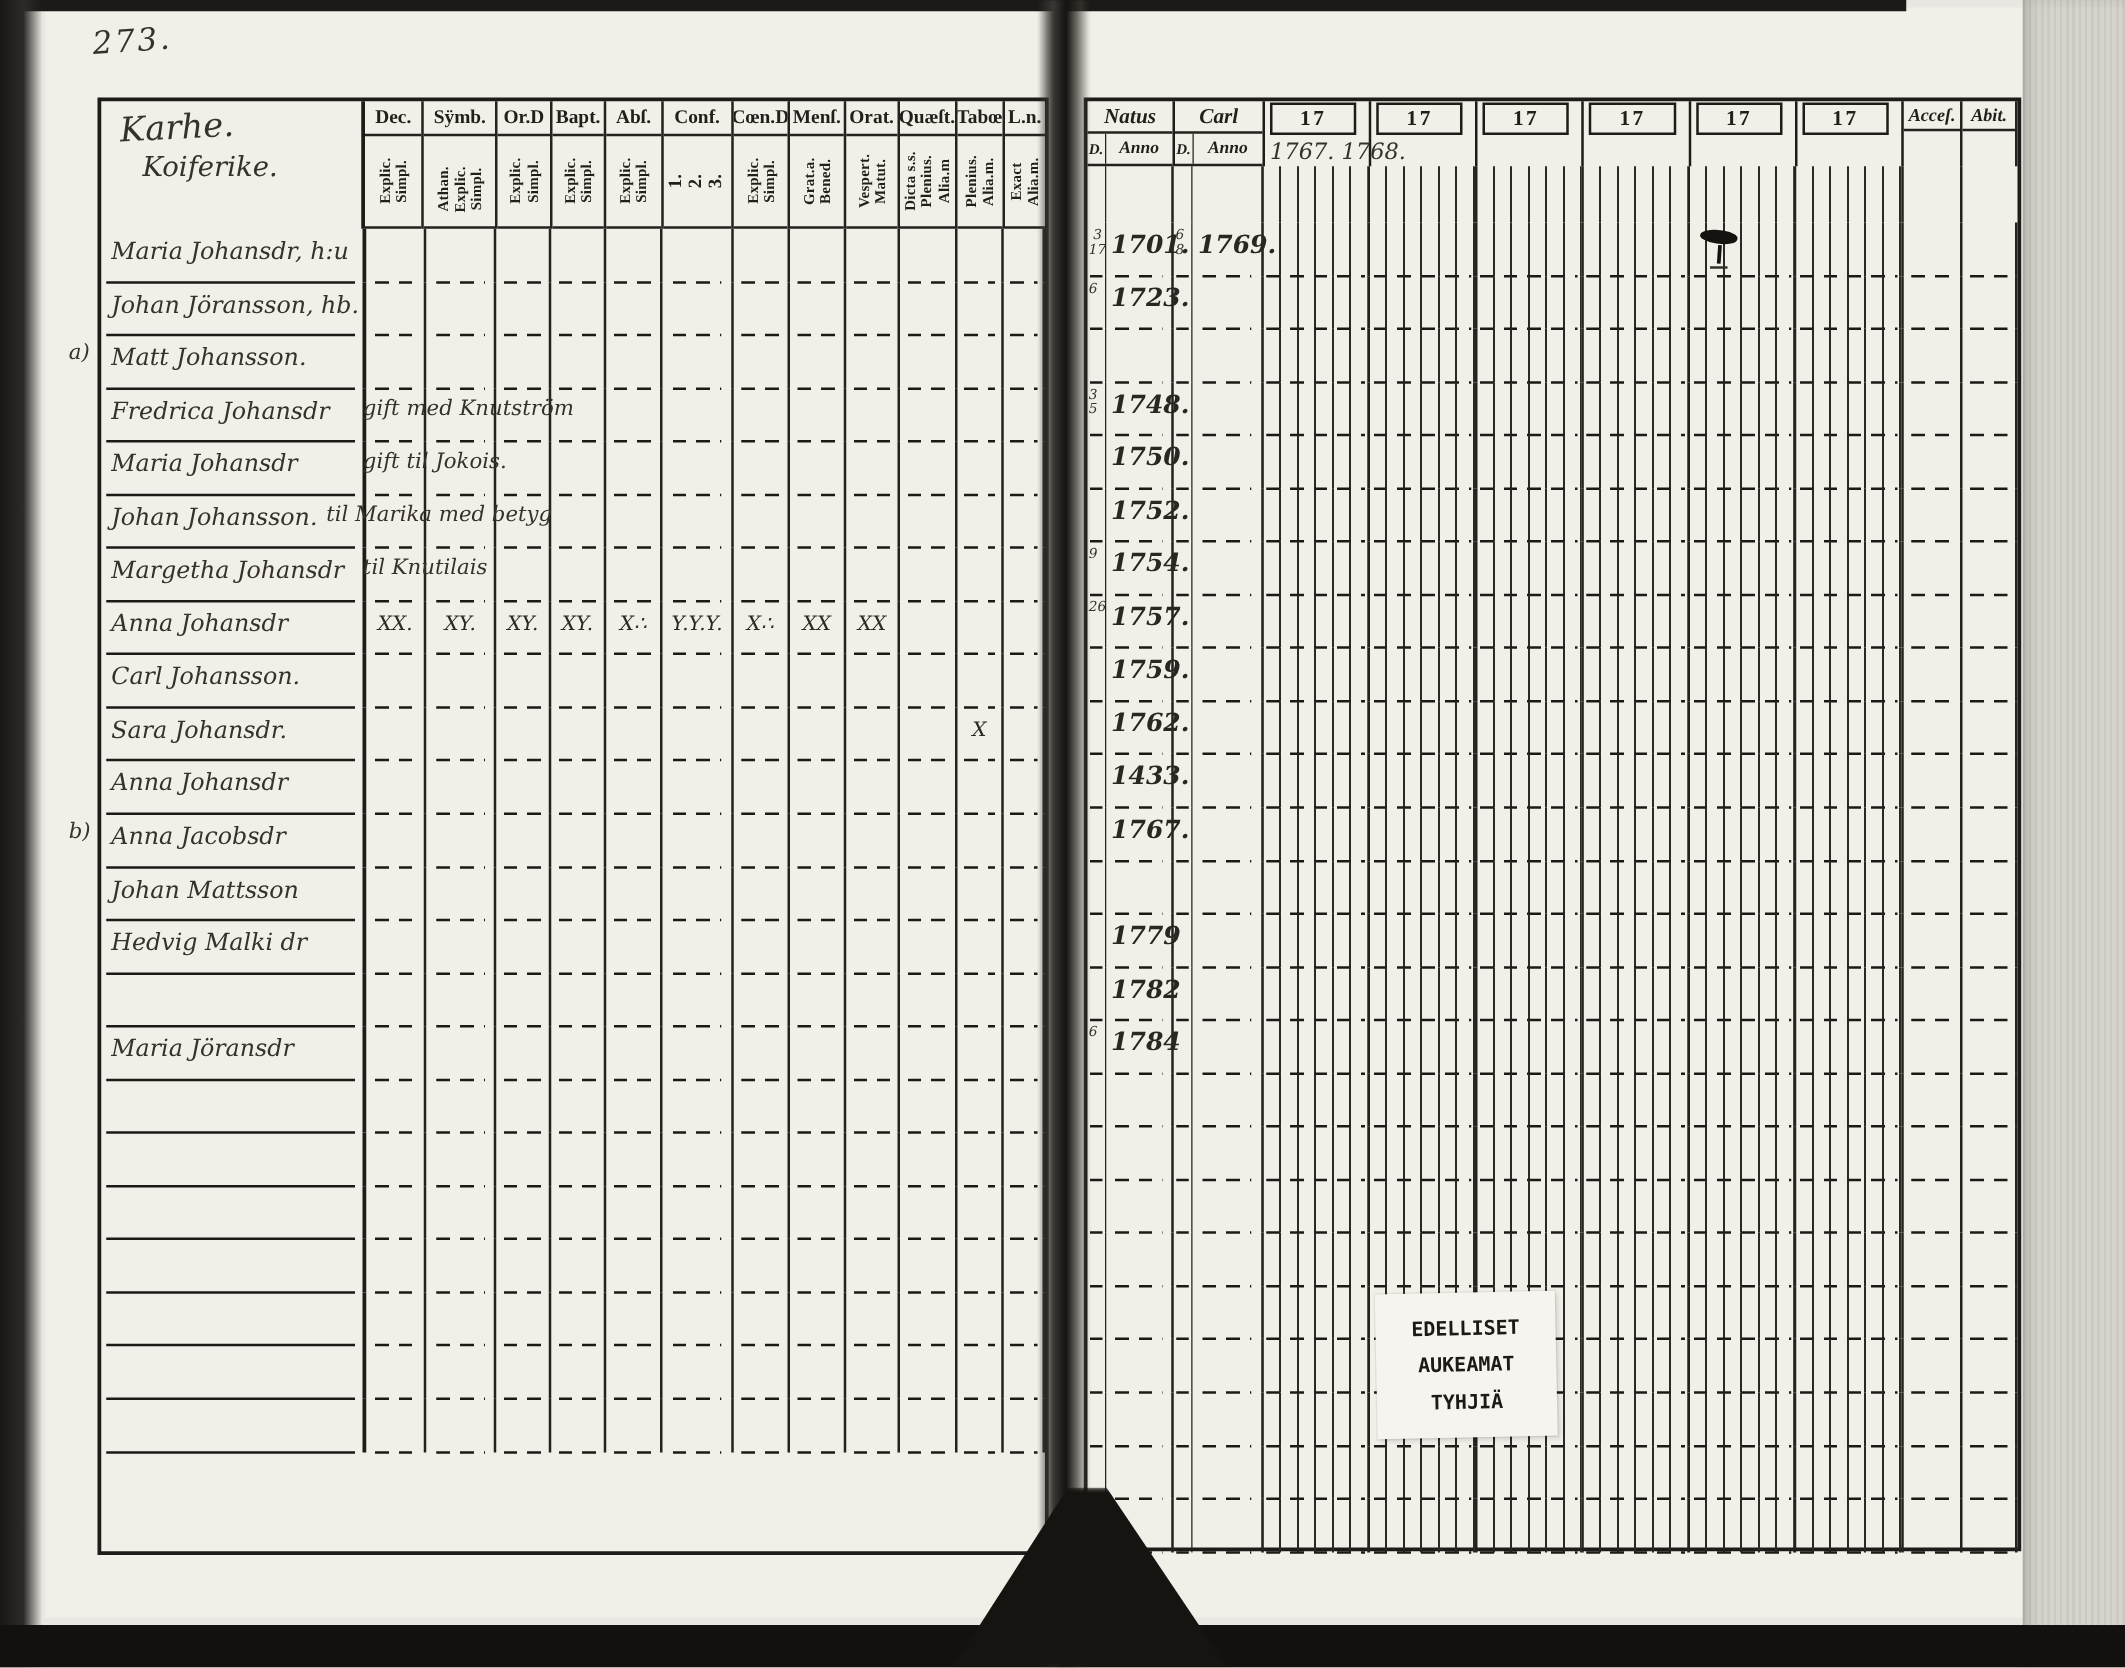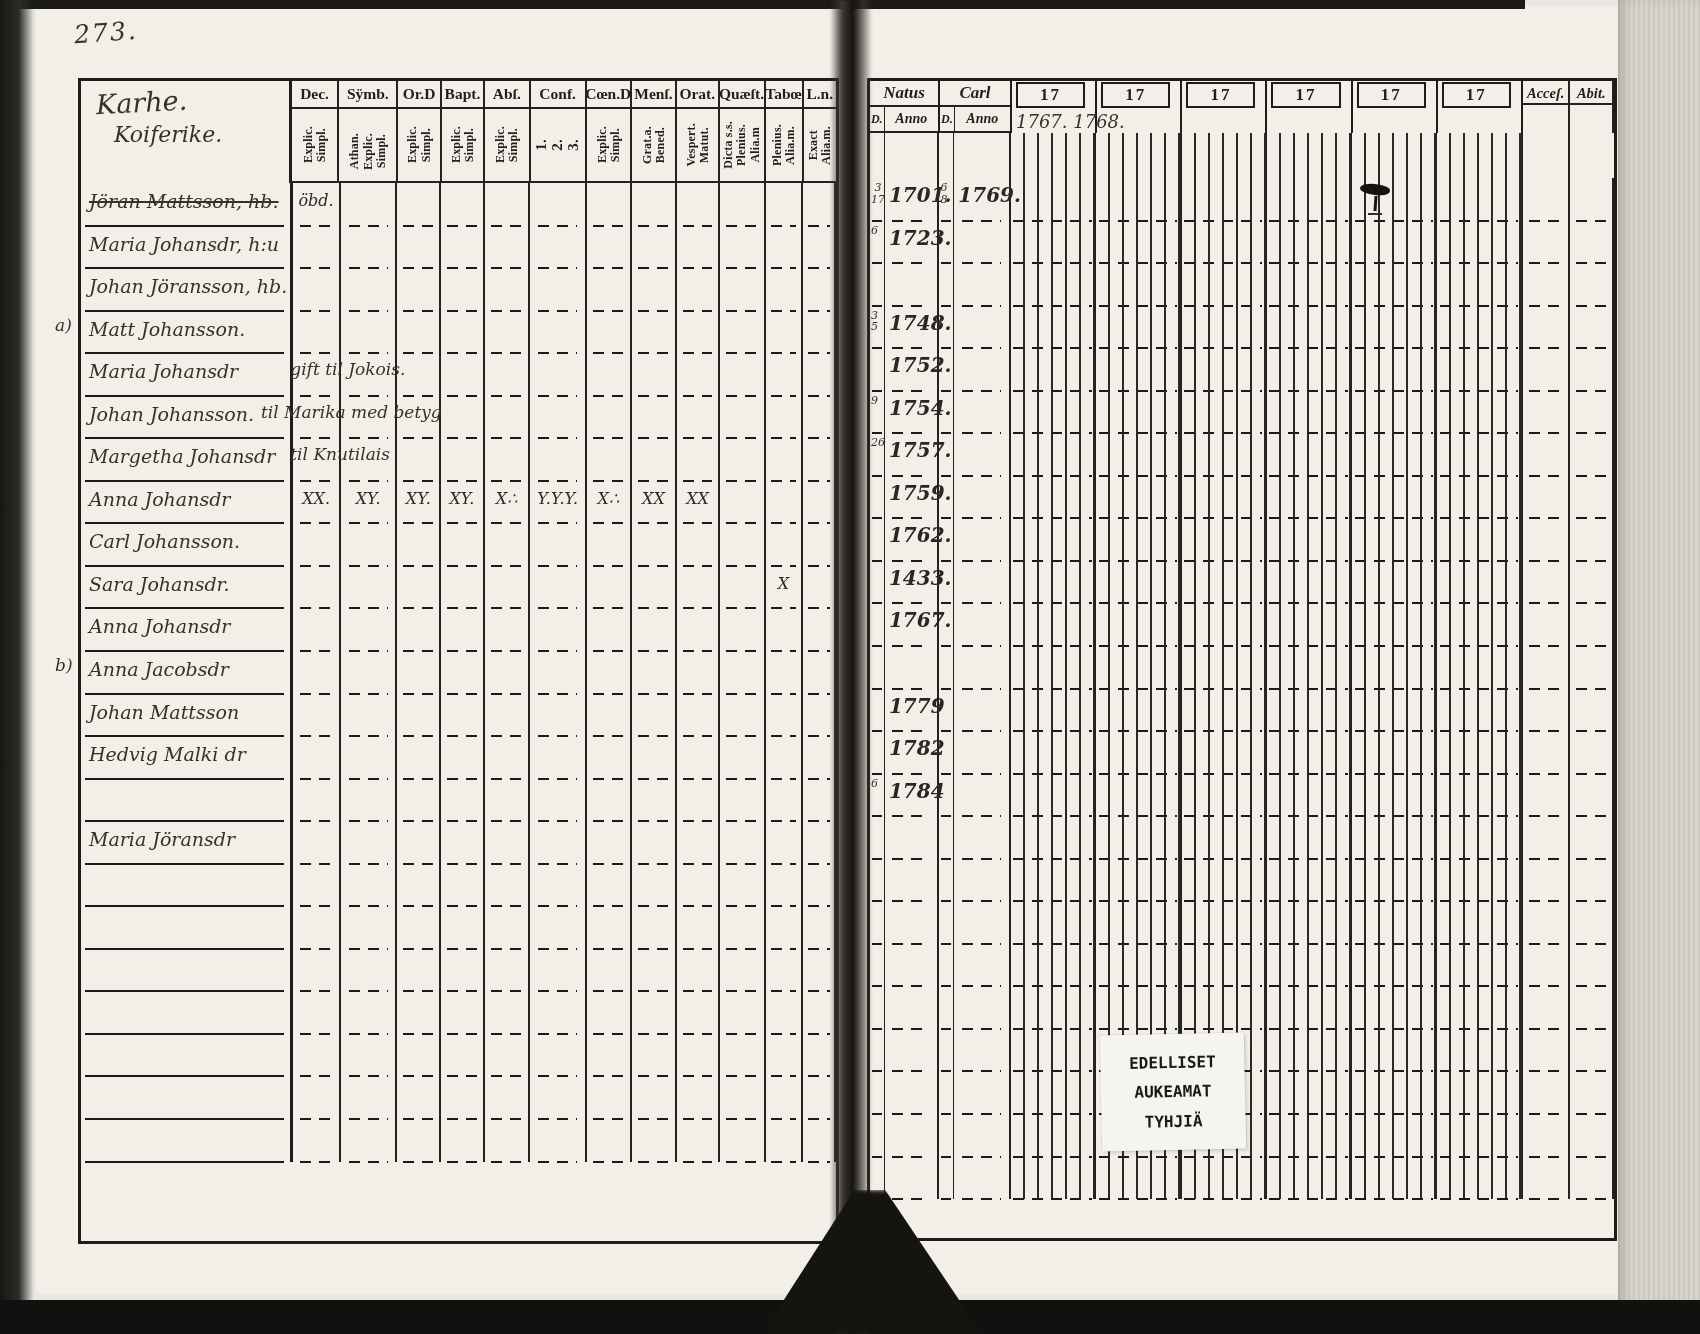--- a/index.html
+++ b/index.html
@@ -195,39 +195,20 @@
         <div class="hcol" style="width: 33px;">
           <div class="hlab">L.n.</div>
           <div class="hsub">
             <div class="vt">Exact</div>
             <div class="vt">Alia.m.</div>
           </div>
         </div>
       </div>
       <div class="brow">
         <div class="bc name" style="width: 214px;">
-          <div class="nm hw struck">Jöran Mattsson, hb.</div>
-        </div>
-        <div class="bc" style="width: 48px;">
-          <div class="mark">öbd.</div>
-        </div>
-        <div class="bc" style="width: 57px;"></div>
-        <div class="bc" style="width: 44px;"></div>
-        <div class="bc" style="width: 44px;"></div>
-        <div class="bc" style="width: 46px;"></div>
-        <div class="bc" style="width: 57px;"></div>
-        <div class="bc" style="width: 45px;"></div>
-        <div class="bc" style="width: 46px;"></div>
-        <div class="bc" style="width: 43px;"></div>
-        <div class="bc" style="width: 46px;"></div>
-        <div class="bc" style="width: 38px;"></div>
-        <div class="bc" style="width: 33px;"></div>
-      </div>
-      <div class="brow">
-        <div class="bc name" style="width: 214px;">
           <div class="nm hw">Maria Johansdr, h:u</div>
         </div>
         <div class="bc" style="width: 48px;"></div>
         <div class="bc" style="width: 57px;"></div>
         <div class="bc" style="width: 44px;"></div>
         <div class="bc" style="width: 44px;"></div>
         <div class="bc" style="width: 46px;"></div>
         <div class="bc" style="width: 57px;"></div>
         <div class="bc" style="width: 45px;"></div>
         <div class="bc" style="width: 46px;"></div>
@@ -250,20 +231,38 @@
         <div class="bc" style="width: 46px;"></div>
         <div class="bc" style="width: 43px;"></div>
         <div class="bc" style="width: 46px;"></div>
         <div class="bc" style="width: 38px;"></div>
         <div class="bc" style="width: 33px;"></div>
       </div>
       <div class="brow">
         <div class="bc name" style="width: 214px;">
           <div class="mgn hw">a)</div>
           <div class="nm hw">Matt Johansson.</div>
+        </div>
+        <div class="bc" style="width: 48px;"></div>
+        <div class="bc" style="width: 57px;"></div>
+        <div class="bc" style="width: 44px;"></div>
+        <div class="bc" style="width: 44px;"></div>
+        <div class="bc" style="width: 46px;"></div>
+        <div class="bc" style="width: 57px;"></div>
+        <div class="bc" style="width: 45px;"></div>
+        <div class="bc" style="width: 46px;"></div>
+        <div class="bc" style="width: 43px;"></div>
+        <div class="bc" style="width: 46px;"></div>
+        <div class="bc" style="width: 38px;"></div>
+        <div class="bc" style="width: 33px;"></div>
+      </div>
+      <div class="brow">
+        <div class="bc name" style="width: 214px;">
+          <div class="nm hw">Fredrica Johansdr</div>
+          <div class="note hw" style="left: 100%;">gift med Knutström</div>
         </div>
         <div class="bc" style="width: 48px;"></div>
         <div class="bc" style="width: 57px;"></div>
         <div class="bc" style="width: 44px;"></div>
         <div class="bc" style="width: 44px;"></div>
         <div class="bc" style="width: 46px;"></div>
         <div class="bc" style="width: 57px;"></div>
         <div class="bc" style="width: 45px;"></div>
         <div class="bc" style="width: 46px;"></div>
         <div class="bc" style="width: 43px;"></div>
@@ -719,20 +718,36 @@
         <div class="bc year subcols" style="width: 86px; border-right-width: 2.5px;"></div>
         <div class="bc" style="width: 48px;"></div>
         <div class="bc" style="width: 44px;"></div>
       </div>
       <div class="brow">
         <div class="bc" style="width: 15px; border-right-width: 1.5px;">
           <div class="dval hw">3<br>5</div>
         </div>
         <div class="bc" style="width: 55px;">
           <div class="yval hw">1748.</div>
+        </div>
+        <div class="bc" style="width: 15px; border-right-width: 1.5px;"></div>
+        <div class="bc" style="width: 57px;"></div>
+        <div class="bc year subcols" style="width: 86px; border-right-width: 2.5px;"></div>
+        <div class="bc year subcols" style="width: 86px; border-right-width: 2.5px;"></div>
+        <div class="bc year subcols" style="width: 86px; border-right-width: 2.5px;"></div>
+        <div class="bc year subcols" style="width: 86px; border-right-width: 2.5px;"></div>
+        <div class="bc year subcols" style="width: 86px; border-right-width: 2.5px;"></div>
+        <div class="bc year subcols" style="width: 86px; border-right-width: 2.5px;"></div>
+        <div class="bc" style="width: 48px;"></div>
+        <div class="bc" style="width: 44px;"></div>
+      </div>
+      <div class="brow">
+        <div class="bc" style="width: 15px; border-right-width: 1.5px;"></div>
+        <div class="bc" style="width: 55px;">
+          <div class="yval hw">1750.</div>
         </div>
         <div class="bc" style="width: 15px; border-right-width: 1.5px;"></div>
         <div class="bc" style="width: 57px;"></div>
         <div class="bc year subcols" style="width: 86px; border-right-width: 2.5px;"></div>
         <div class="bc year subcols" style="width: 86px; border-right-width: 2.5px;"></div>
         <div class="bc year subcols" style="width: 86px; border-right-width: 2.5px;"></div>
         <div class="bc year subcols" style="width: 86px; border-right-width: 2.5px;"></div>
         <div class="bc year subcols" style="width: 86px; border-right-width: 2.5px;"></div>
         <div class="bc year subcols" style="width: 86px; border-right-width: 2.5px;"></div>
         <div class="bc" style="width: 48px;"></div>

